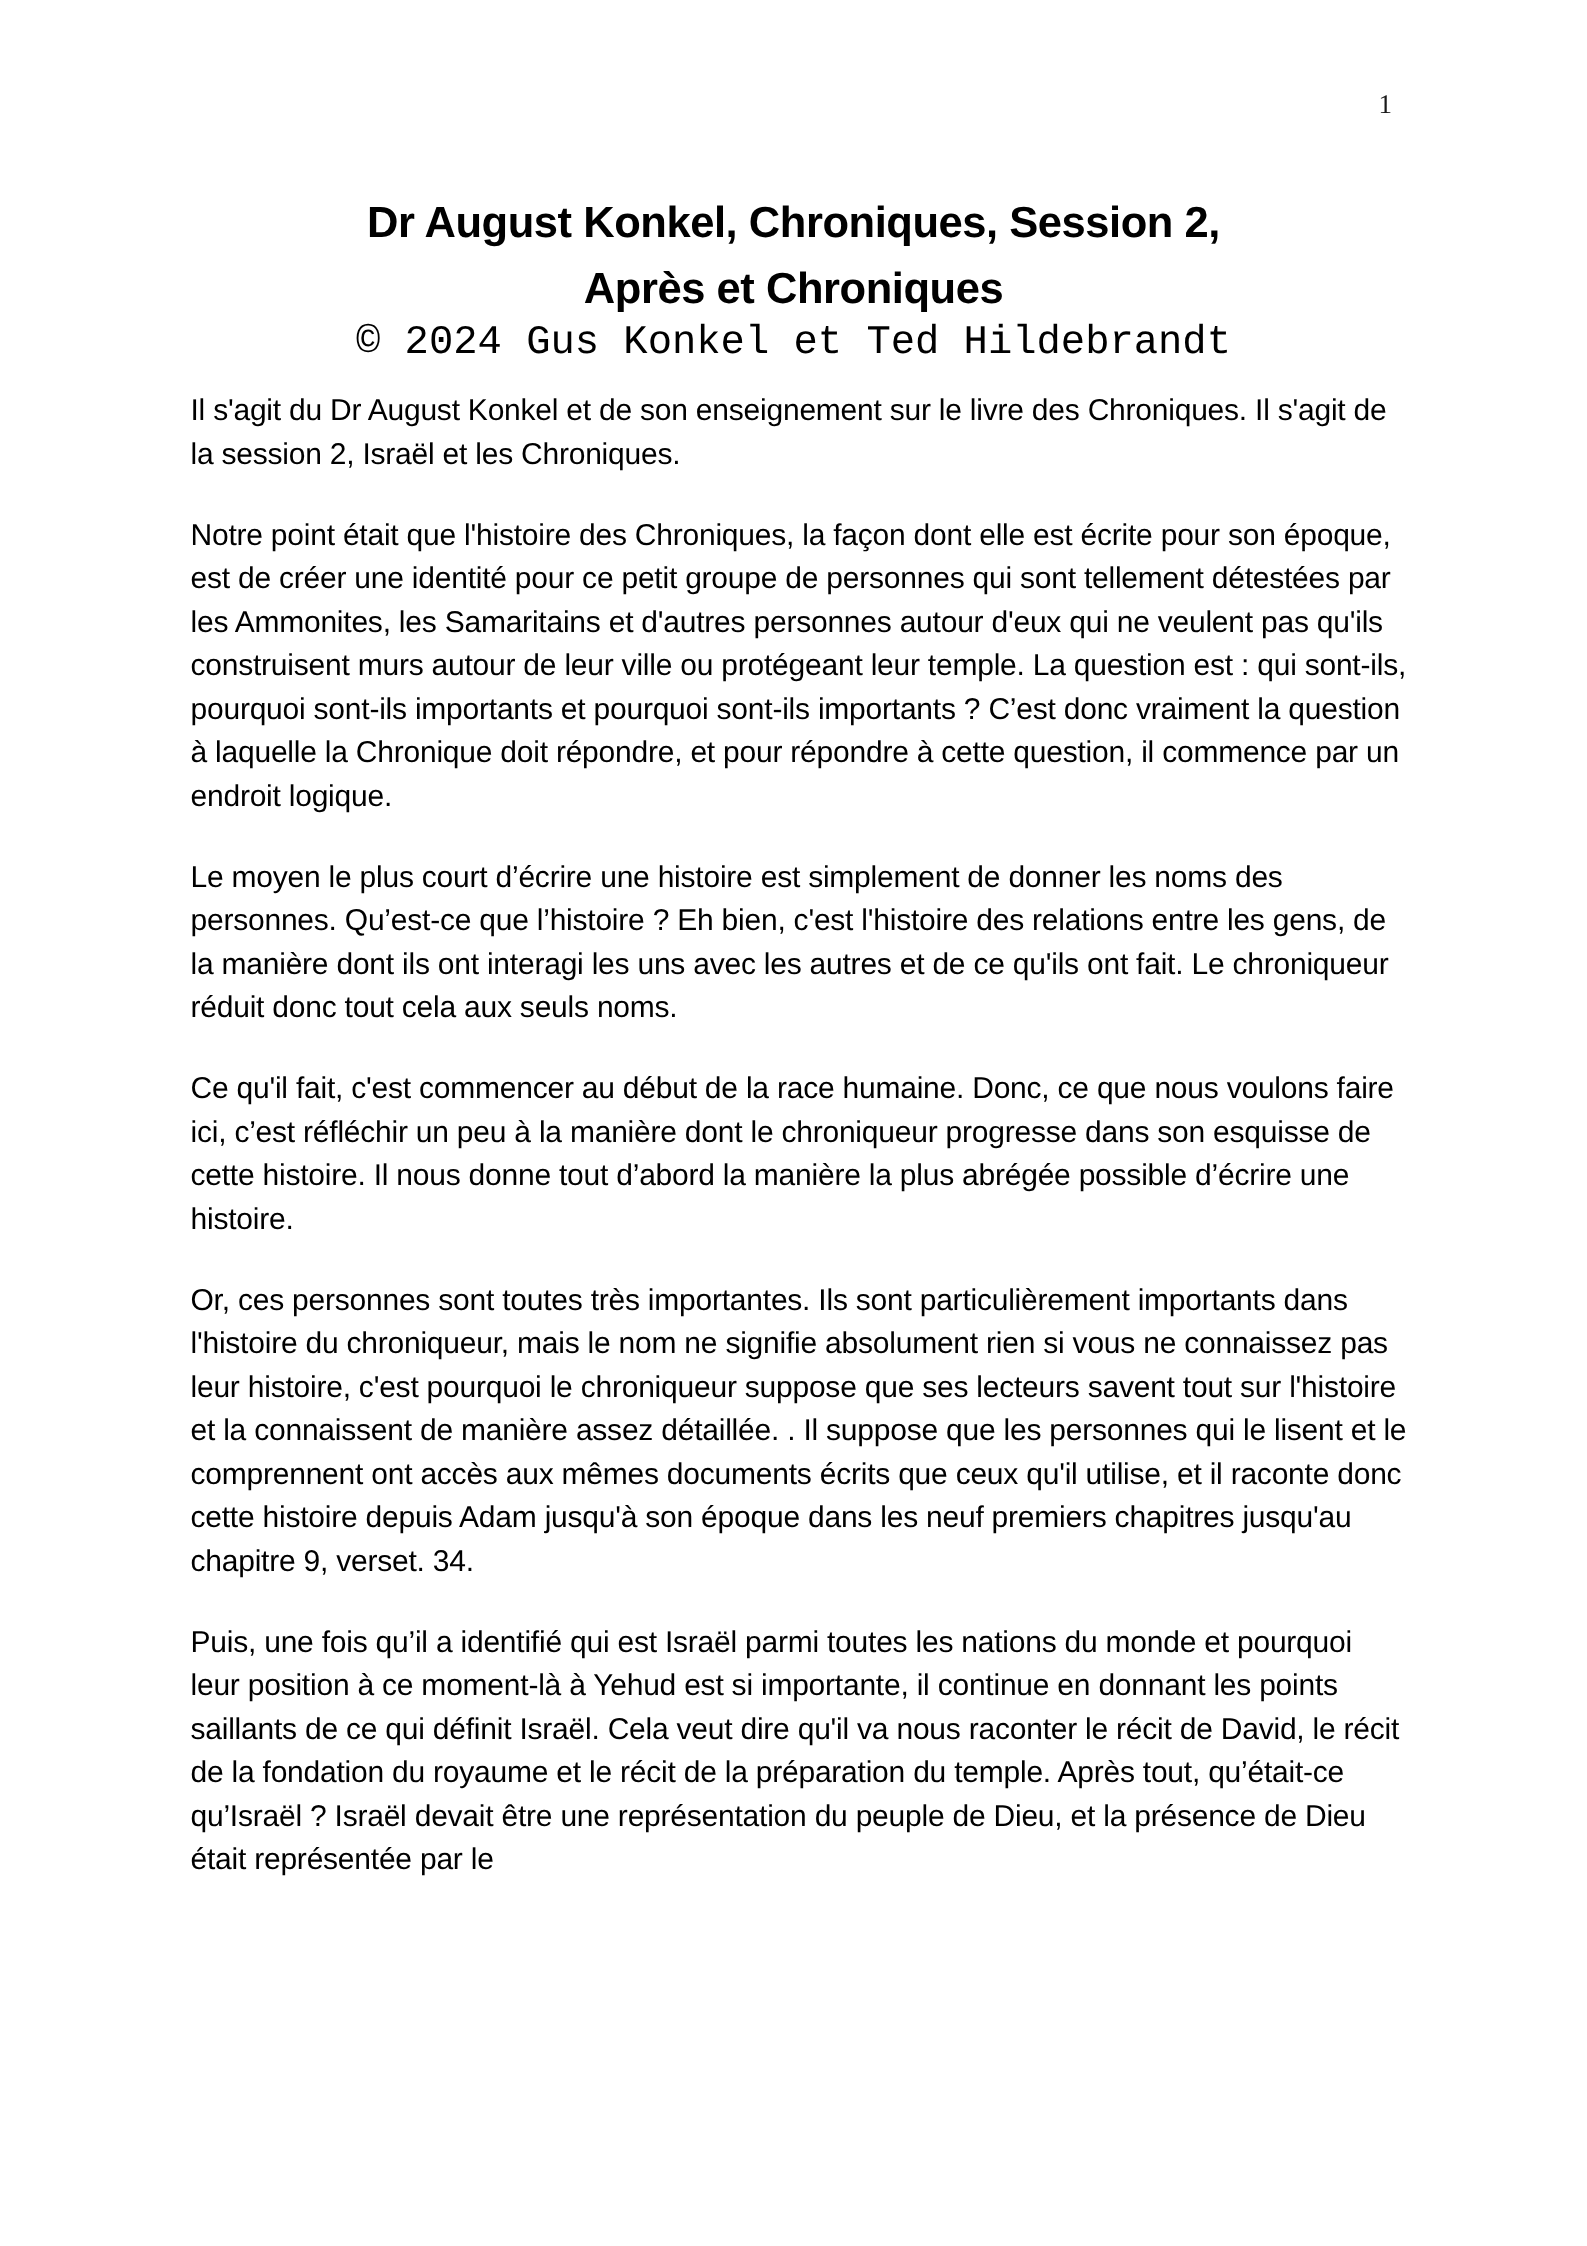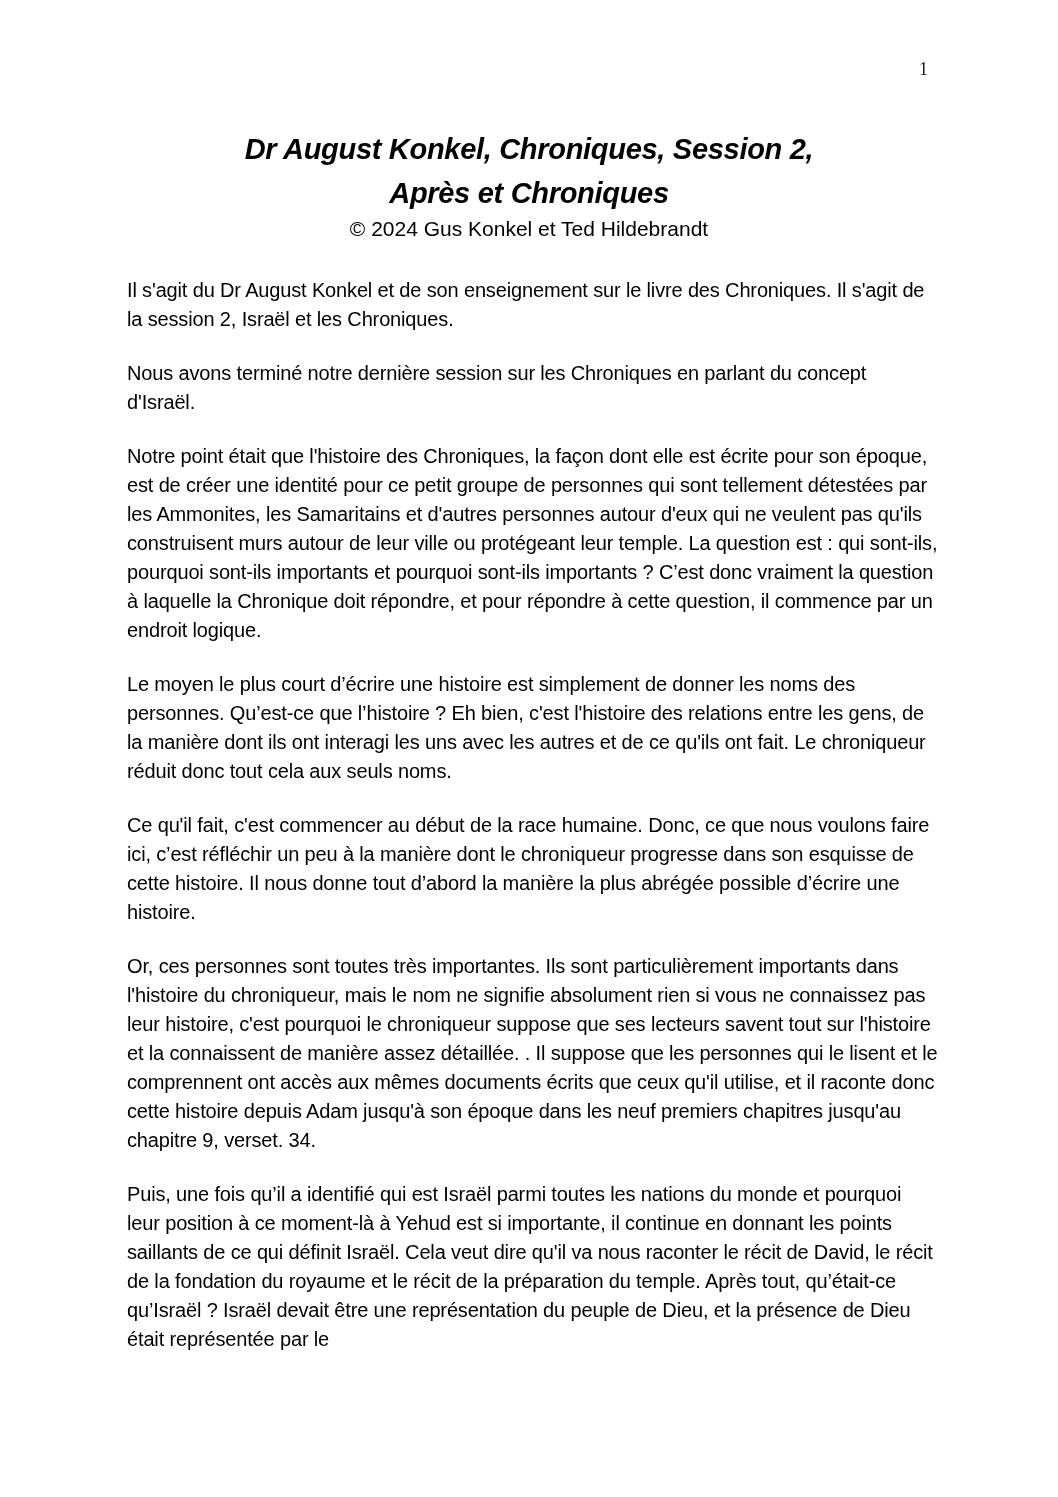--- a/index.html
+++ b/index.html
@@ -27,36 +27,35 @@
   .title {
     margin: 0;
     padding-top: 127px;
     text-align: center;
     font-family: "Liberation Sans", sans-serif;
     font-weight: 700;
     font-size: 29px;
     line-height: 44px;
     letter-spacing: -0.3px;
     color: #000000;
-    font-style: italic;
   }
   .title-line {
     display: block;
   }
   .copyright {
     text-align: center;
-    font-family: Liberation Sans, sans-serif;
-    font-size: 21px;
+    font-family: Liberation Mono, monospace;
+    font-size: 27px;
     line-height: 28px;
     margin-top: 0;
     color: #000000;
   }
   .content {
     position: absolute;
-    top: 276px;
+    top: 260px;
     left: 127px;
     width: 812px;
     font-family: "Liberation Sans", sans-serif;
     font-size: 20px;
     line-height: 29px;
     letter-spacing: -0.15px;
     color: #000000;
     text-align: left;
   }
   .content p {
@@ -72,21 +71,20 @@
 
   <h1 class="title">
     <span class="title-line">Dr August Konkel, Chroniques, Session 2,</span>
     <span class="title-line">Après et Chroniques</span>
   </h1>
 
   <div class="copyright">© 2024 Gus Konkel et Ted Hildebrandt</div>
 
   <div class="content">
     <p>Il s'agit du Dr August Konkel et de son enseignement sur le livre des Chroniques. Il s'agit de la session 2, Israël et les Chroniques.</p>
-    <p>Nous avons terminé notre dernière session sur les Chroniques en parlant du concept d'Israël.</p>
     <p>Notre point était que l'histoire des Chroniques, la façon dont elle est écrite pour son époque, est de créer une identité pour ce petit groupe de personnes qui sont tellement détestées par les Ammonites, les Samaritains et d'autres personnes autour d'eux qui ne veulent pas qu'ils construisent murs autour de leur ville ou protégeant leur temple. La question est : qui sont-ils, pourquoi sont-ils importants et pourquoi sont-ils importants ? C’est donc vraiment la question à laquelle la Chronique doit répondre, et pour répondre à cette question, il commence par un endroit logique.</p>
     <p>Le moyen le plus court d’écrire une histoire est simplement de donner les noms des personnes. Qu’est-ce que l’histoire ? Eh bien, c'est l'histoire des relations entre les gens, de la manière dont ils ont interagi les uns avec les autres et de ce qu'ils ont fait. Le chroniqueur réduit donc tout cela aux seuls noms.</p>
     <p>Ce qu'il fait, c'est commencer au début de la race humaine. Donc, ce que nous voulons faire ici, c’est réfléchir un peu à la manière dont le chroniqueur progresse dans son esquisse de cette histoire. Il nous donne tout d’abord la manière la plus abrégée possible d’écrire une histoire.</p>
     <p>Or, ces personnes sont toutes très importantes. Ils sont particulièrement importants dans l'histoire du chroniqueur, mais le nom ne signifie absolument rien si vous ne connaissez pas leur histoire, c'est pourquoi le chroniqueur suppose que ses lecteurs savent tout sur l'histoire et la connaissent de manière assez détaillée. . Il suppose que les personnes qui le lisent et le comprennent ont accès aux mêmes documents écrits que ceux qu'il utilise, et il raconte donc cette histoire depuis Adam jusqu'à son époque dans les neuf premiers chapitres jusqu'au chapitre 9, verset. 34.</p>
     <p>Puis, une fois qu’il a identifié qui est Israël parmi toutes les nations du monde et pourquoi leur position à ce moment-là à Yehud est si importante, il continue en donnant les points saillants de ce qui définit Israël. Cela veut dire qu'il va nous raconter le récit de David, le récit de la fondation du royaume et le récit de la préparation du temple. Après tout, qu’était-ce qu’Israël ? Israël devait être une représentation du peuple de Dieu, et la présence de Dieu était représentée par le</p>
   </div>
 
 </div>
 
 </body></html>

